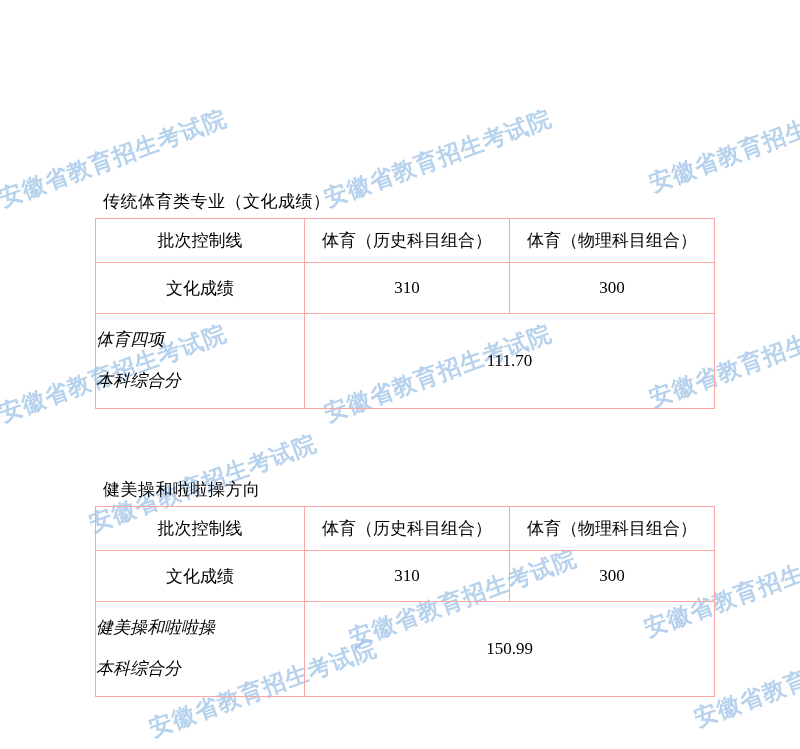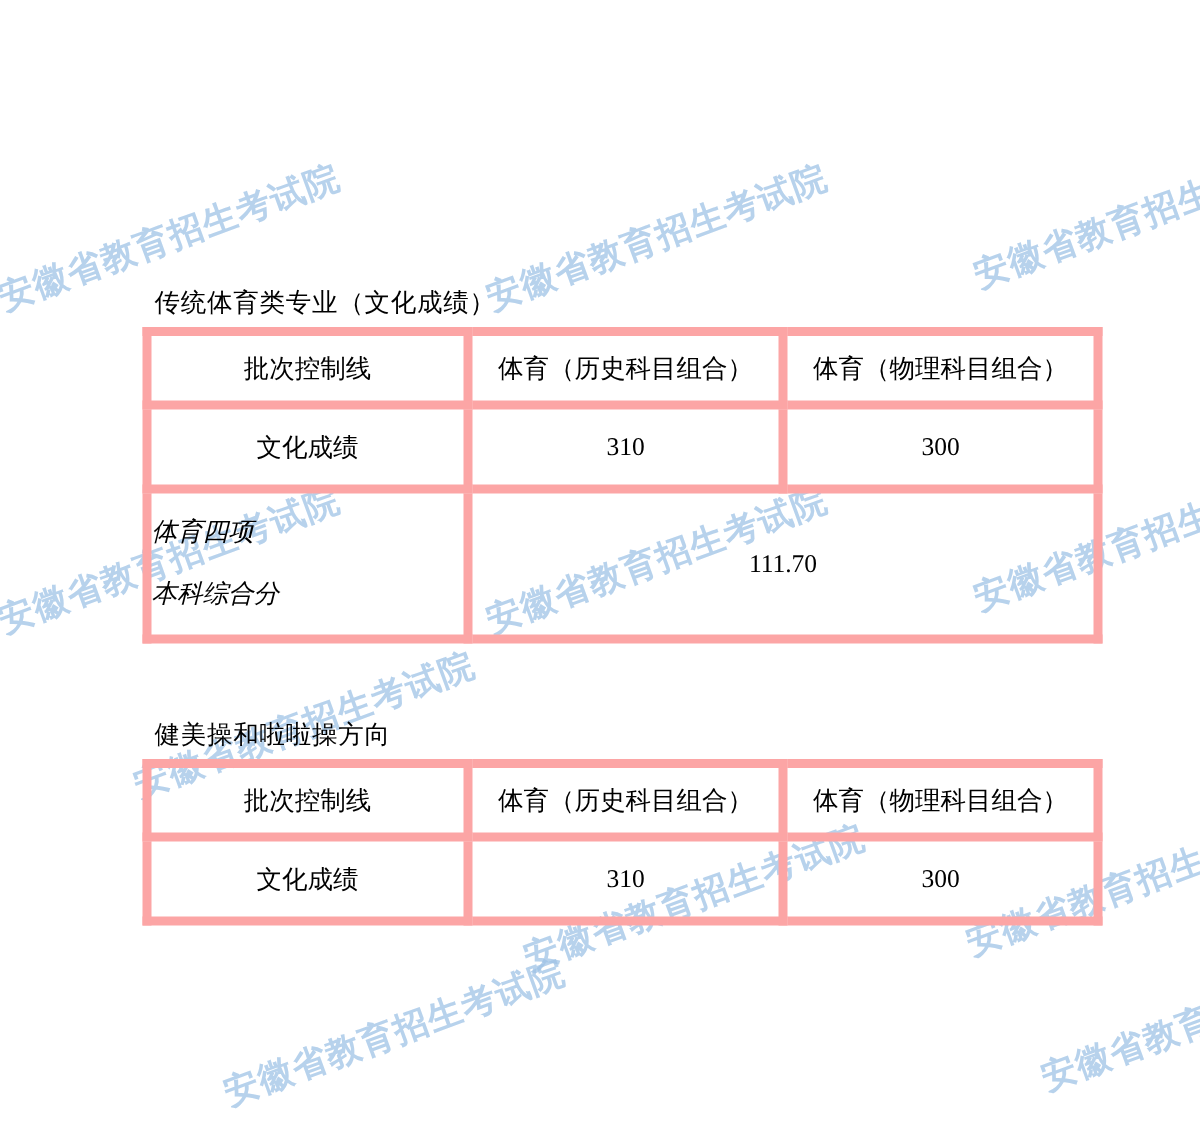--- a/index.html
+++ b/index.html
@@ -71,21 +71,21 @@
   table.score-table {
     position: absolute;
     border-collapse: collapse;
     table-layout: fixed;
     background: transparent;
   }
   #table-1 { top: 218px; left: 95px; width: 616px; }
   #table-2 { top: 506px; left: 95px; width: 616px; }
 
   table.score-table td {
-    border: 6px solid #fca5a5;
+    border: 1px solid #fca5a5;
     text-align: center;
     vertical-align: middle;
     font-size: 17px;
     background: transparent;
     padding: 0;
   }
   .row-head td { height: 43px; }
   .row-culture td { height: 50px; }
   .row-comp td { height: 94px; }
 
@@ -160,16 +160,25 @@
       <tr class="row-head">
         <td class="col-a">批次控制线</td>
         <td class="col-b">体育（历史科目组合）</td>
         <td class="col-c">体育（物理科目组合）</td>
       </tr>
       <tr class="row-culture">
         <td class="col-a">文化成绩</td>
         <td class="col-b num">310</td>
         <td class="col-c num">300</td>
       </tr>
+      <tr class="row-comp">
+        <td class="col-a">
+          <div class="stacked-label">
+            <span>健美操和啦啦操</span>
+            <span>本科综合分</span>
+          </div>
+        </td>
+        <td class="num" colspan="2">150.99</td>
+      </tr>
     </tbody>
   </table>
 
 </div>
 
 </body></html>

